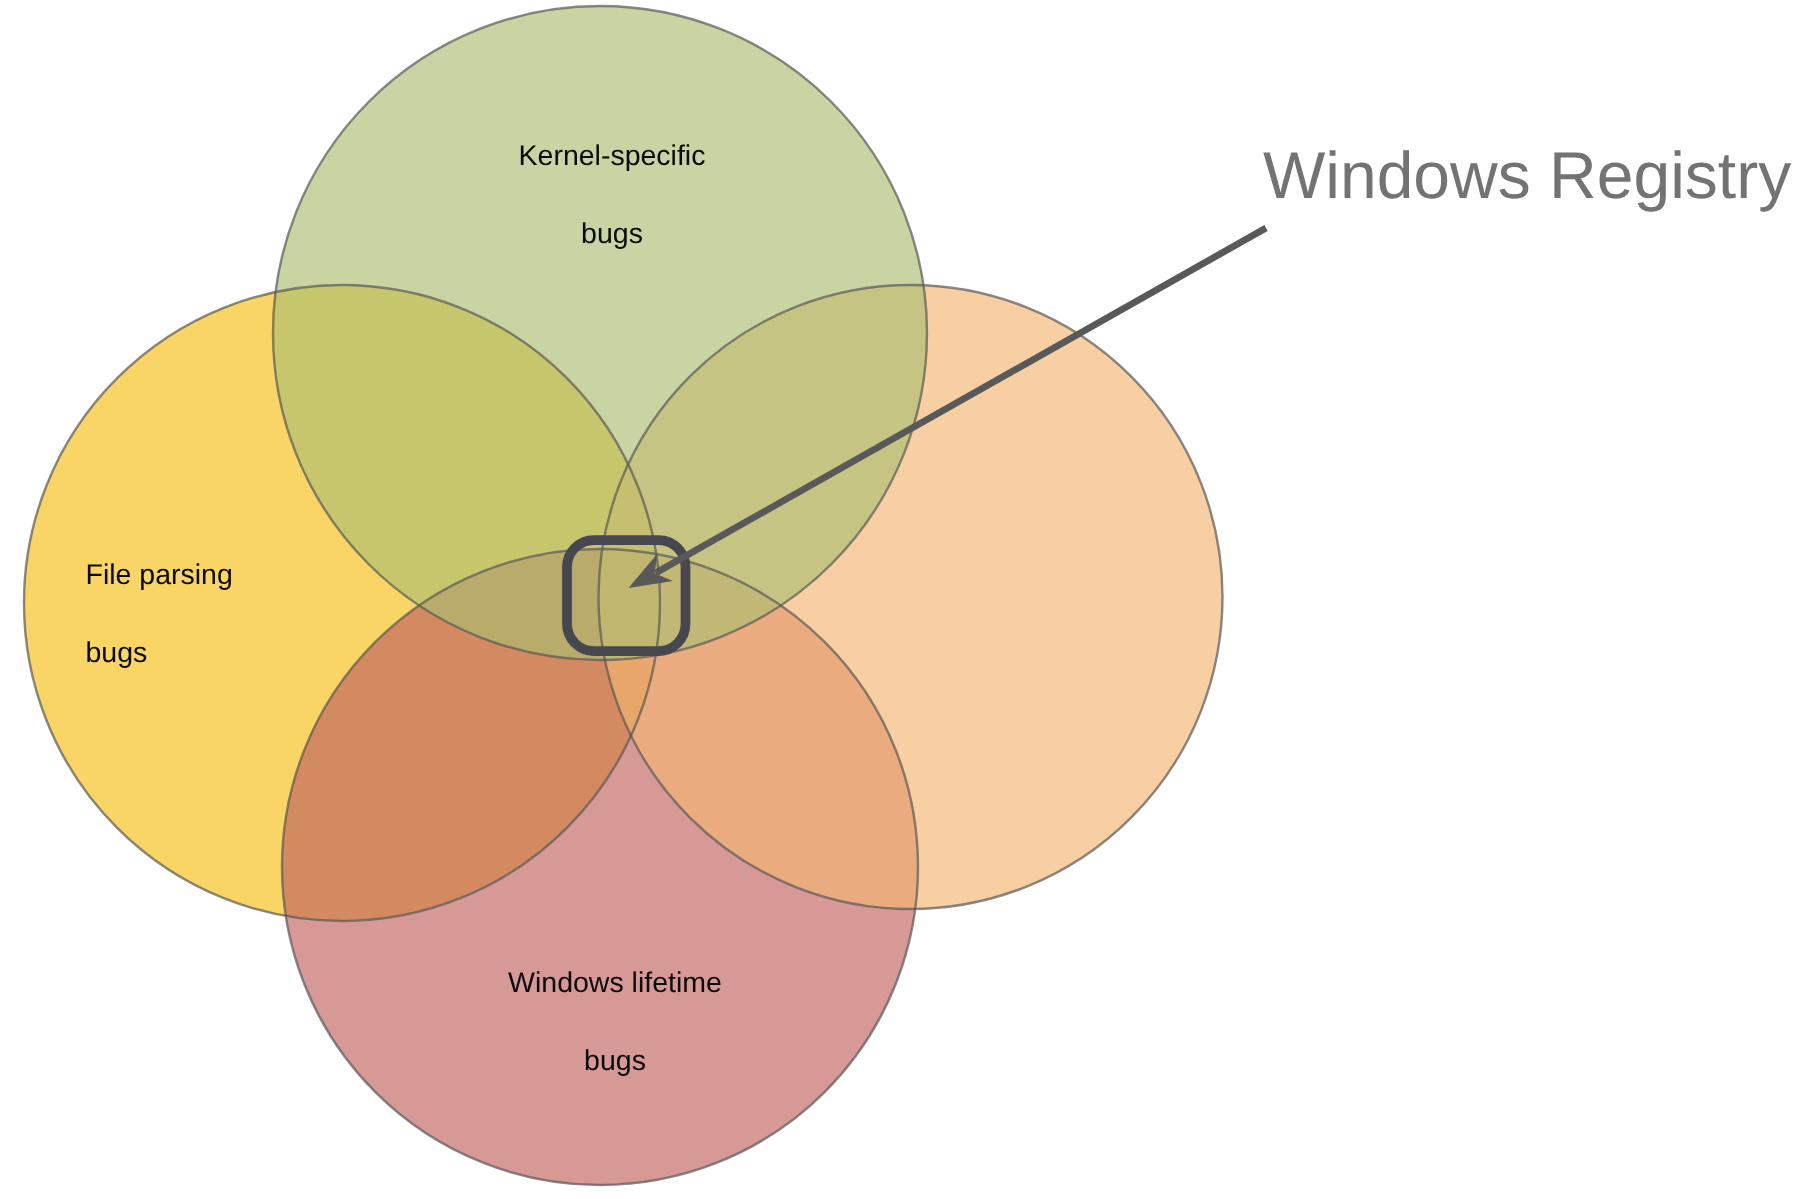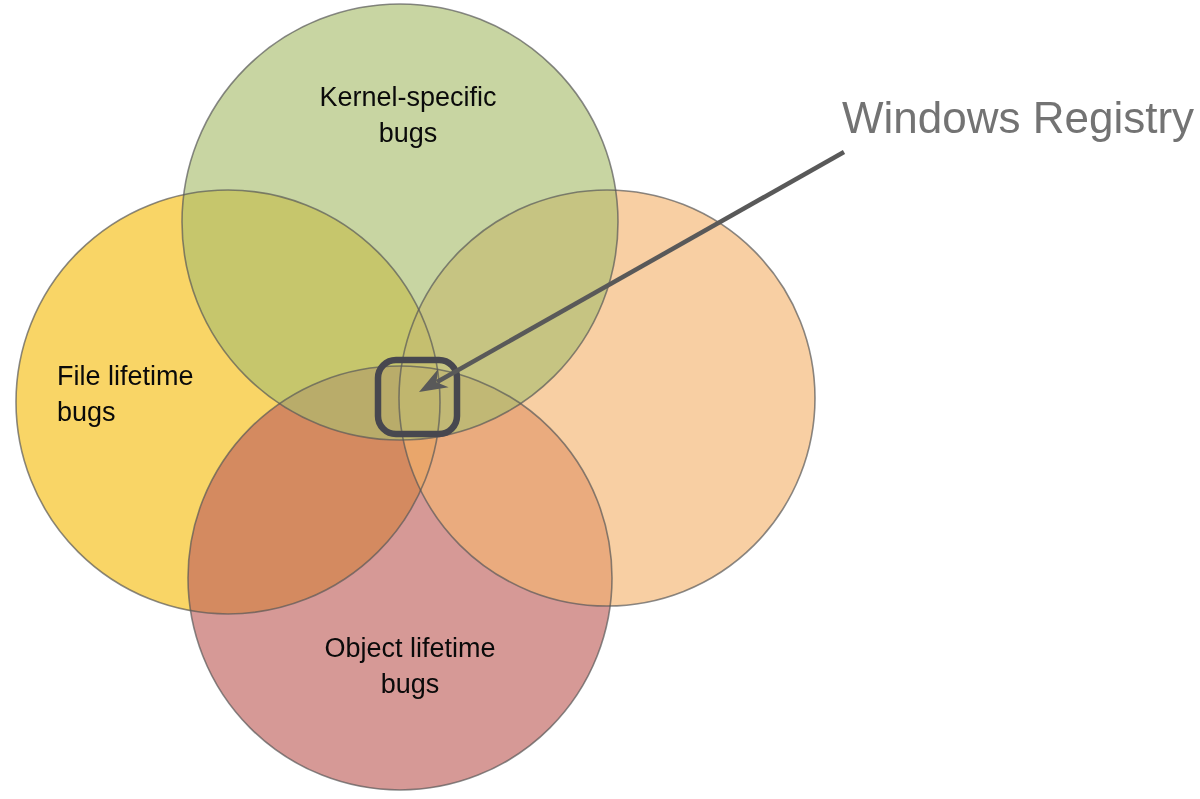--- a/index.html
+++ b/index.html
@@ -7,22 +7,22 @@
     position: relative;
     width: 1200px;
     height: 799px;
     background: #ffffff;
     overflow: hidden;
     font-family: "Liberation Sans", sans-serif;
   }
   .canvas svg { position: absolute; left: 0; top: 0; }
   .vlabel {
     position: absolute;
-    font-size: 27px;
-    line-height: 36px;
+    font-size: 19px;
+    line-height: 52px;
     color: #0a0a0a;
     white-space: pre-line;
   }
   .vlabel.center { text-align: center; }
   .annotation-label {
     position: absolute;
     left: 842px;
     top: 94px;
     font-size: 44px;
     line-height: 48px;
@@ -51,22 +51,22 @@
 
     <rect x="378" y="360" width="79" height="74" rx="18" ry="18" fill="none" stroke="#47474f" stroke-width="6.5"></rect>
 
     <line x1="844" y1="152" x2="437" y2="382" stroke="#595959" stroke-width="4.5"></line>
     <polygon points="419,392 438.2,369.1 436.4,382.2 448.6,387.3" fill="#595959"></polygon>
   </svg>
 
   <div class="vlabel center" style="left:258px; top:79px; width:300px;">Kernel-specific
 bugs</div>
 
-  <div class="vlabel" style="left:57px; top:358px; width:240px;">File lifetime
+  <div class="vlabel" style="left:57px; top:358px; width:240px;">File parsing
 bugs</div>
 
 
-  <div class="vlabel center" style="left:260px; top:630px; width:300px;">Object lifetime
+  <div class="vlabel center" style="left:260px; top:630px; width:300px;">Windows lifetime
 bugs</div>
 
   <div class="annotation-label">Windows Registry</div>
 
 </div>
 
 </body></html>

